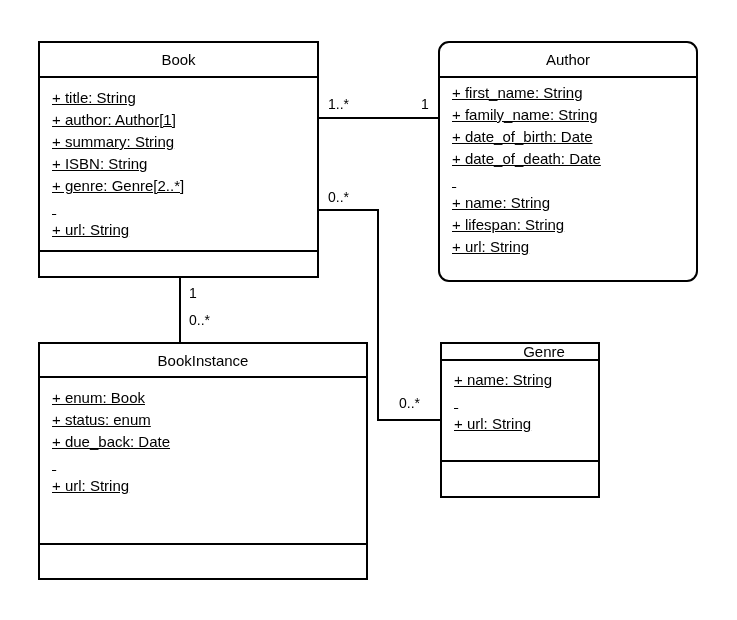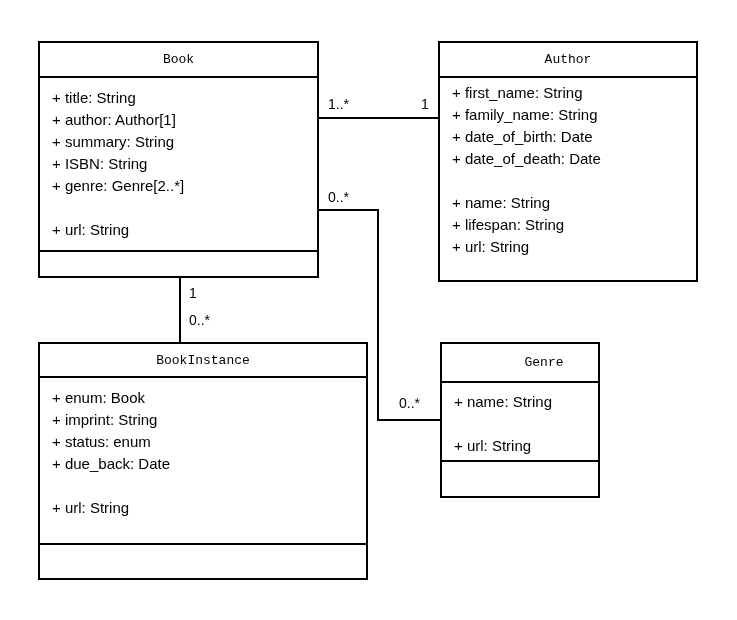--- a/index.html
+++ b/index.html
@@ -37,36 +37,36 @@
     border: 2px solid #000000;
     box-sizing: border-box;
     display: flex;
     flex-direction: column;
   }
   .uml-title {
     flex: 0 0 auto;
     display: flex;
     align-items: center;
     justify-content: center;
-    font-size: 13px;
+    font-size: 15px;
     border-bottom: 2px solid #000000;
     box-sizing: border-box;
-    font-family: Liberation Mono, monospace;
   }
   .uml-attrs {
     flex: 1 1 auto;
     padding: 9px 12px 0 12px;
     font-size: 15px;
     overflow: hidden;
     box-sizing: border-box;
   }
   .attr-line {
     height: 22px;
     line-height: 22px;
     white-space: nowrap;
+    text-decoration: underline;
   }
   .uml-methods {
     flex: 0 0 auto;
     border-top: 2px solid #000000;
     box-sizing: border-box;
   }
   .mult {
     position: absolute;
     font-size: 14px;
     line-height: 18px;
@@ -93,49 +93,48 @@
         <div class="attr-line">+ author: Author[1]</div>
         <div class="attr-line">+ summary: String</div>
         <div class="attr-line">+ ISBN: String</div>
         <div class="attr-line">+ genre: Genre[2..*]</div>
         <div class="attr-line">&nbsp;</div>
         <div class="attr-line">+ url: String</div>
       </div>
     <div class="uml-methods" style="height:26px;"></div>
   </div>
 
-  <div class="uml-class" style="left:438px; top:41px; width:260px; height:241px;">
+  <div class="uml-class" style="left:438px; top:41px; width:260px; height:241px;border-radius:11px;">
     <div class="uml-title" style="height:35px;">Author</div>
     <div class="uml-attrs" style="padding-top:4px;">
         <div class="attr-line">+ first_name: String</div>
         <div class="attr-line">+ family_name: String</div>
         <div class="attr-line">+ date_of_birth: Date</div>
         <div class="attr-line">+ date_of_death: Date</div>
         <div class="attr-line">&nbsp;</div>
         <div class="attr-line">+ name: String</div>
         <div class="attr-line">+ lifespan: String</div>
         <div class="attr-line">+ url: String</div>
       </div>
   </div>
 
   <div class="uml-class" style="left:38px; top:342px; width:330px; height:238px;">
     <div class="uml-title" style="height:34px;">BookInstance</div>
     <div class="uml-attrs">
         <div class="attr-line">+ enum: Book</div>
-        <div class="attr-line">+ imprint: String</div>
         <div class="attr-line">+ status: enum</div>
         <div class="attr-line">+ due_back: Date</div>
         <div class="attr-line">&nbsp;</div>
         <div class="attr-line">+ url: String</div>
       </div>
     <div class="uml-methods" style="height:35px;"></div>
   </div>
 
   <div class="uml-class" style="left:440px; top:342px; width:160px; height:156px;">
-    <div class="uml-title" style="height:39px;padding-left:48px;">Genre</div>
+    <div class="uml-title" style="height:17px;padding-left:48px;">Genre</div>
     <div class="uml-attrs" style="padding-top:8px;">
         <div class="attr-line">+ name: String</div>
         <div class="attr-line">&nbsp;</div>
         <div class="attr-line">+ url: String</div>
       </div>
     <div class="uml-methods" style="height:36px;"></div>
   </div>
 
   <span class="mult" style="left:327px; top:95px;">1..*</span>
   <span class="mult" style="left:420px; top:95px;">1</span>

